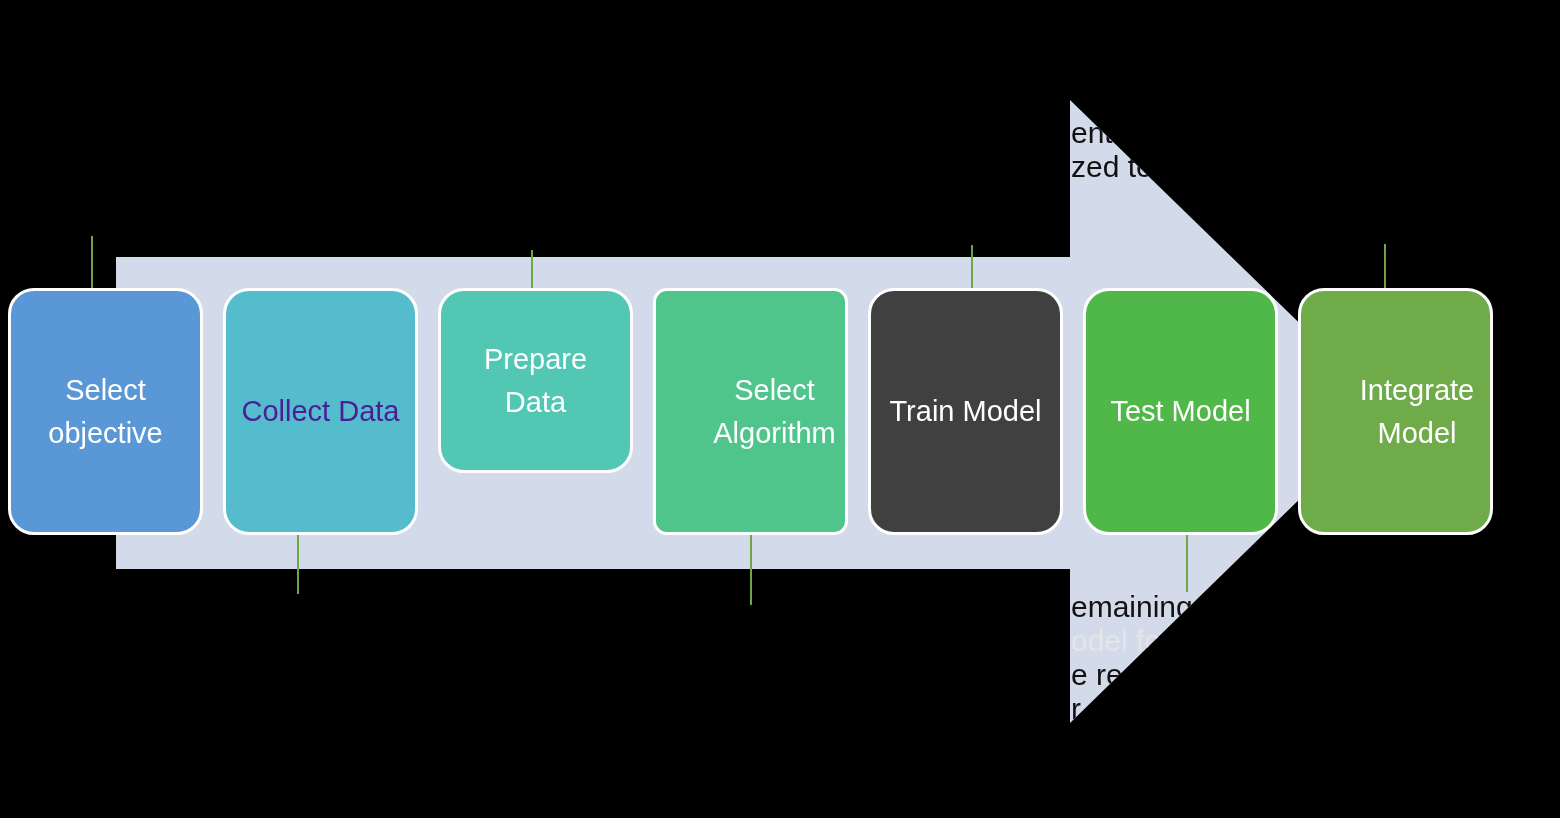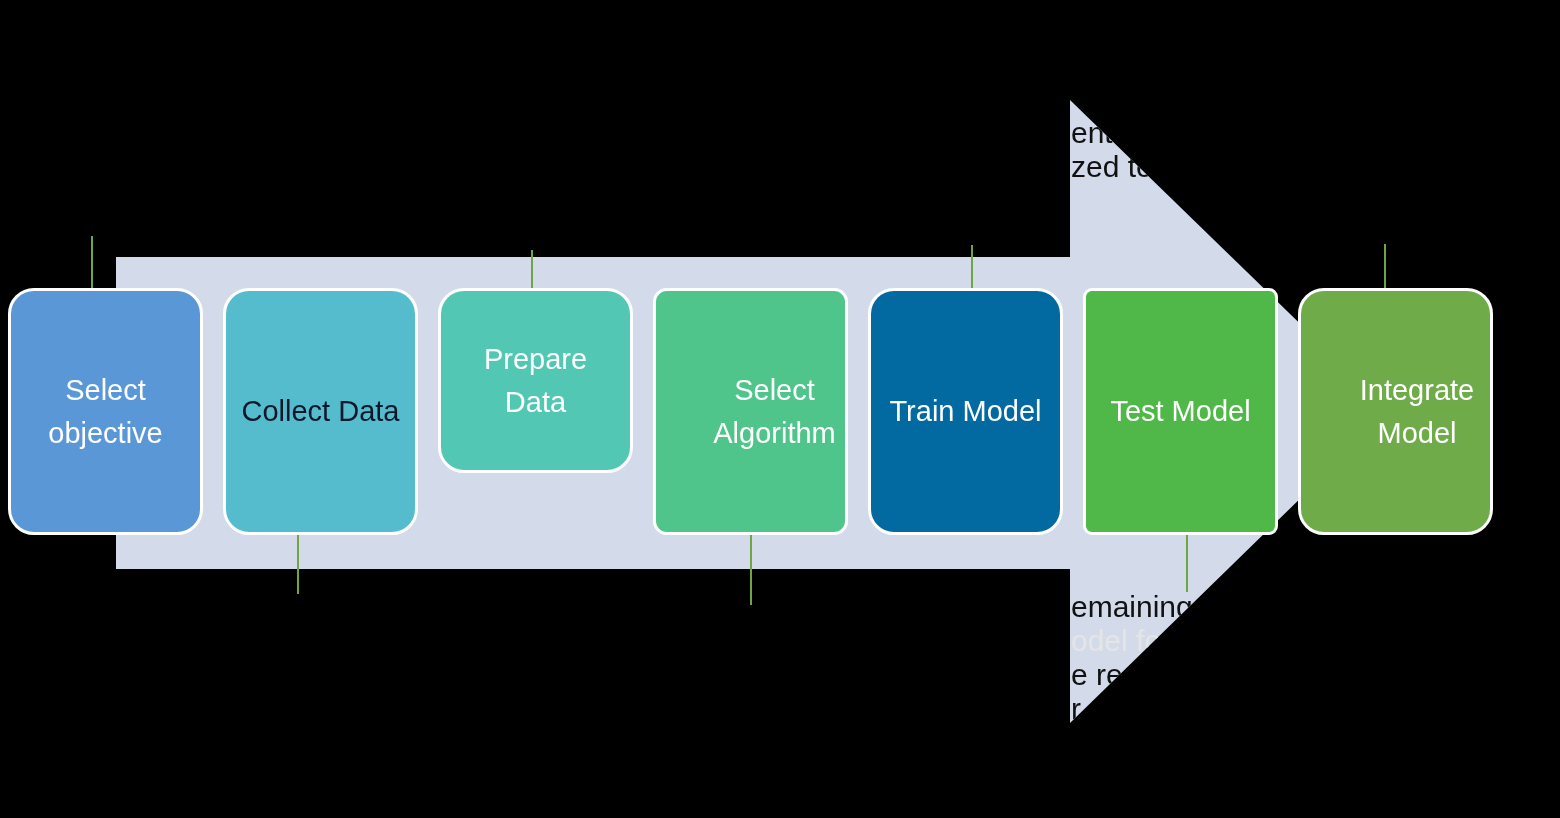--- a/index.html
+++ b/index.html
@@ -74,31 +74,31 @@
       <div class="fragment" style="left: 1071px; top: 592px; color: rgb(17, 17, 17);">emaining</div>
       <div class="fragment" style="left: 1071px; top: 626px; color: #e5e5e5;">odel fo</div>
       <div class="fragment" style="left: 1071px; top: 660px; color: rgb(17, 17, 17);">e re</div>
       <div class="fragment" style="left: 1071px; top: 694px; color: rgb(17, 17, 17);">r</div>
     </div>
   <div>
       <div class="step" style="left: 8px; top: 288px; width: 195px; height: 247px; border-radius: 26px; border-color: rgb(255, 255, 255); background: rgb(89, 151, 214);">
         <div class="step-label" style="color: rgb(255, 255, 255);">Select objective</div>
       </div>
       <div class="step" style="left: 223px; top: 288px; width: 195px; height: 247px; border-radius: 26px; border-color: rgb(255, 255, 255); background: rgb(85, 188, 205);">
-        <div class="step-label" style="color: #0f172a;">Collect Data</div>
+        <div class="step-label" style="color: #4c1d95;">Collect Data</div>
       </div>
       <div class="step" style="left: 438px; top: 288px; width: 195px; height: 185px; border-radius: 26px; border-color: rgb(255, 255, 255); background: rgb(82, 200, 180);">
         <div class="step-label" style="color: rgb(255, 255, 255);">Prepare Data</div>
       </div>
       <div class="step" style="left: 653px; top: 288px; width: 195px; height: 247px; border-radius: 14px; border-color: rgb(255, 255, 255); background: rgb(79, 196, 139); padding-left: 48px;">
         <div class="step-label" style="color: rgb(255, 255, 255);">Select Algorithm</div>
       </div>
-      <div class="step" style="left: 868px; top: 288px; width: 195px; height: 247px; border-radius: 26px; border-color: rgb(255, 255, 255); background: #0369a1;">
+      <div class="step" style="left: 868px; top: 288px; width: 195px; height: 247px; border-radius: 26px; border-color: rgb(255, 255, 255); background: #404040;">
         <div class="step-label" style="color: rgb(255, 255, 255);">Train Model</div>
       </div>
-      <div class="step" style="left: 1083px; top: 288px; width: 195px; height: 247px; border-radius: 9px; border-color: rgb(255, 255, 255); background: rgb(80, 184, 72);">
+      <div class="step" style="left: 1083px; top: 288px; width: 195px; height: 247px; border-radius: 26px; border-color: rgb(255, 255, 255); background: rgb(80, 184, 72);">
         <div class="step-label" style="color: rgb(255, 255, 255);">Test Model</div>
       </div>
       <div class="step" style="left: 1298px; top: 288px; width: 195px; height: 247px; border-radius: 26px; border-color: rgb(255, 255, 255); background: rgb(112, 171, 74); padding-left: 43px;">
         <div class="step-label" style="color: rgb(255, 255, 255);">Integrate Model</div>
       </div>
     </div>
 </div>
 
 </body></html>

